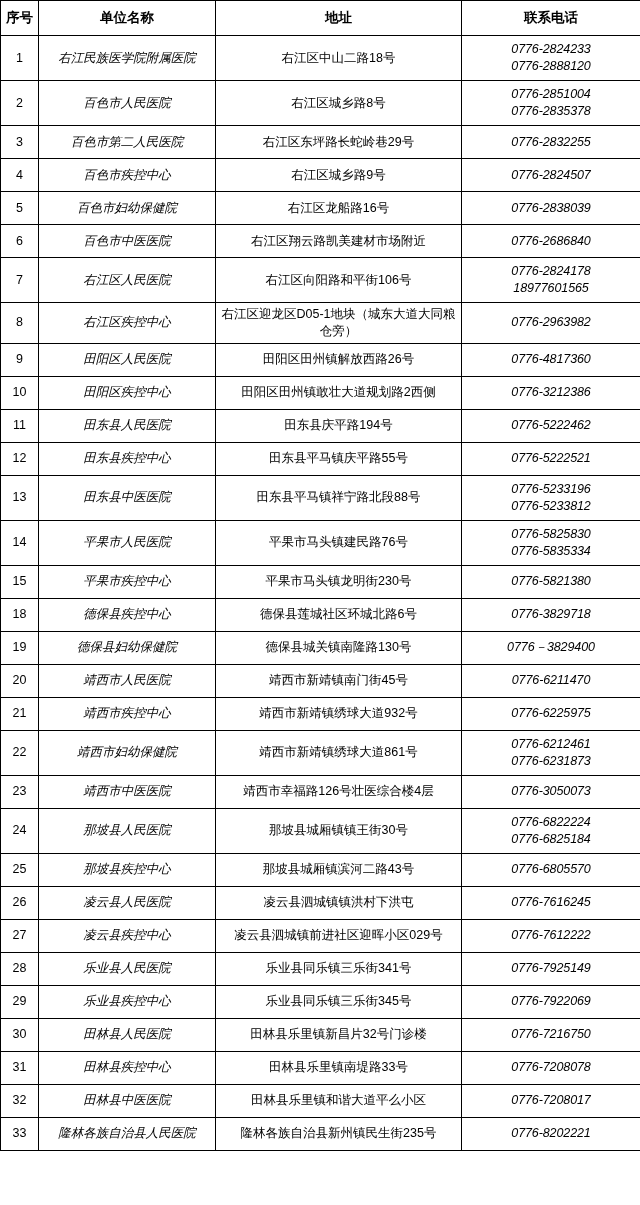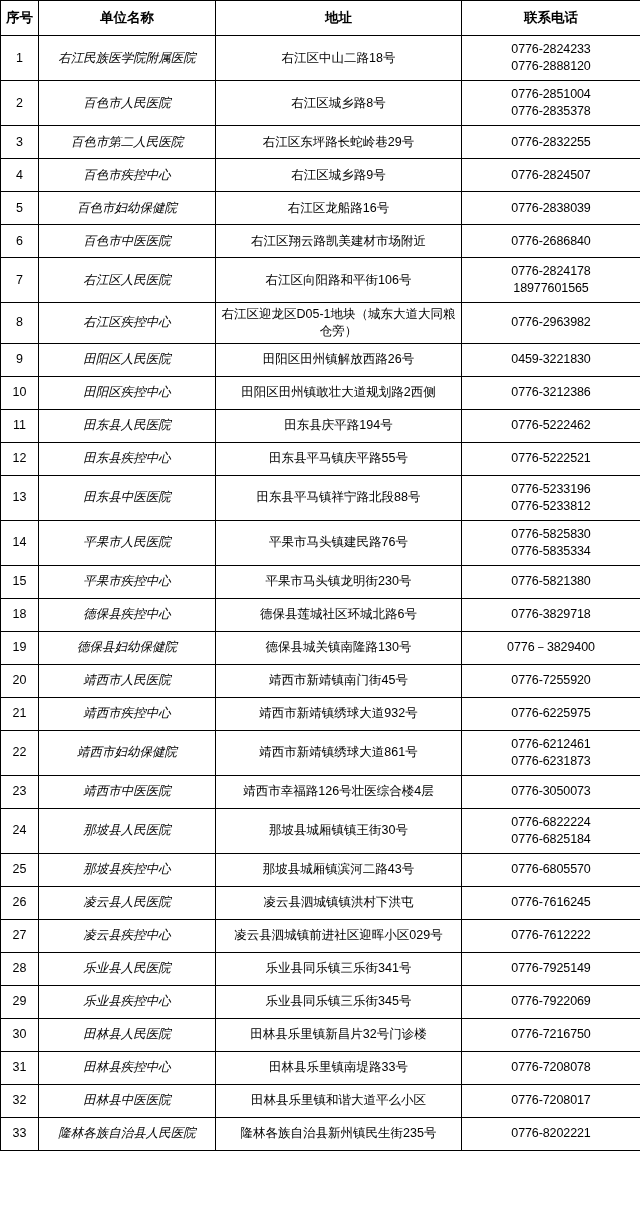--- a/index.html
+++ b/index.html
@@ -52,20 +52,21 @@
   td.addr {
     font-size: 13px;
   }
   td.tel {
     font-size: 12.5px;
     letter-spacing: -0.1px;
   }
   .tel-line {
     display: block;
     white-space: nowrap;
+    font-style: italic;
   }
   .row-tall td { height: 38px; }
   .row-normal td { height: 26px; }
 </style>
 </head>
 <body>
 
 <div class="sheet">
   <table class="reg-table">
     <colgroup>
@@ -148,21 +149,21 @@
           <td class="addr">右江区迎龙区D05-1地块（城东大道大同粮仓旁）</td>
           <td class="tel">
             <span class="tel-line">0776-2963982</span>
           </td>
         </tr>
         <tr class="row-normal">
           <td class="idx">9</td>
           <td class="name">田阳区人民医院</td>
           <td class="addr">田阳区田州镇解放西路26号</td>
           <td class="tel">
-            <span class="tel-line">0459-3221830</span>
+            <span class="tel-line">0776-4817360</span>
           </td>
         </tr>
         <tr class="row-normal">
           <td class="idx">10</td>
           <td class="name">田阳区疾控中心</td>
           <td class="addr">田阳区田州镇敢壮大道规划路2西侧</td>
           <td class="tel">
             <span class="tel-line">0776-3212386</span>
           </td>
         </tr>
@@ -222,21 +223,21 @@
           <td class="addr">德保县城关镇南隆路130号</td>
           <td class="tel">
             <span class="tel-line">0776－3829400</span>
           </td>
         </tr>
         <tr class="row-normal">
           <td class="idx">20</td>
           <td class="name">靖西市人民医院</td>
           <td class="addr">靖西市新靖镇南门街45号</td>
           <td class="tel">
-            <span class="tel-line">0776-7255920</span>
+            <span class="tel-line">0776-6211470</span>
           </td>
         </tr>
         <tr class="row-normal">
           <td class="idx">21</td>
           <td class="name">靖西市疾控中心</td>
           <td class="addr">靖西市新靖镇绣球大道932号</td>
           <td class="tel">
             <span class="tel-line">0776-6225975</span>
           </td>
         </tr>

